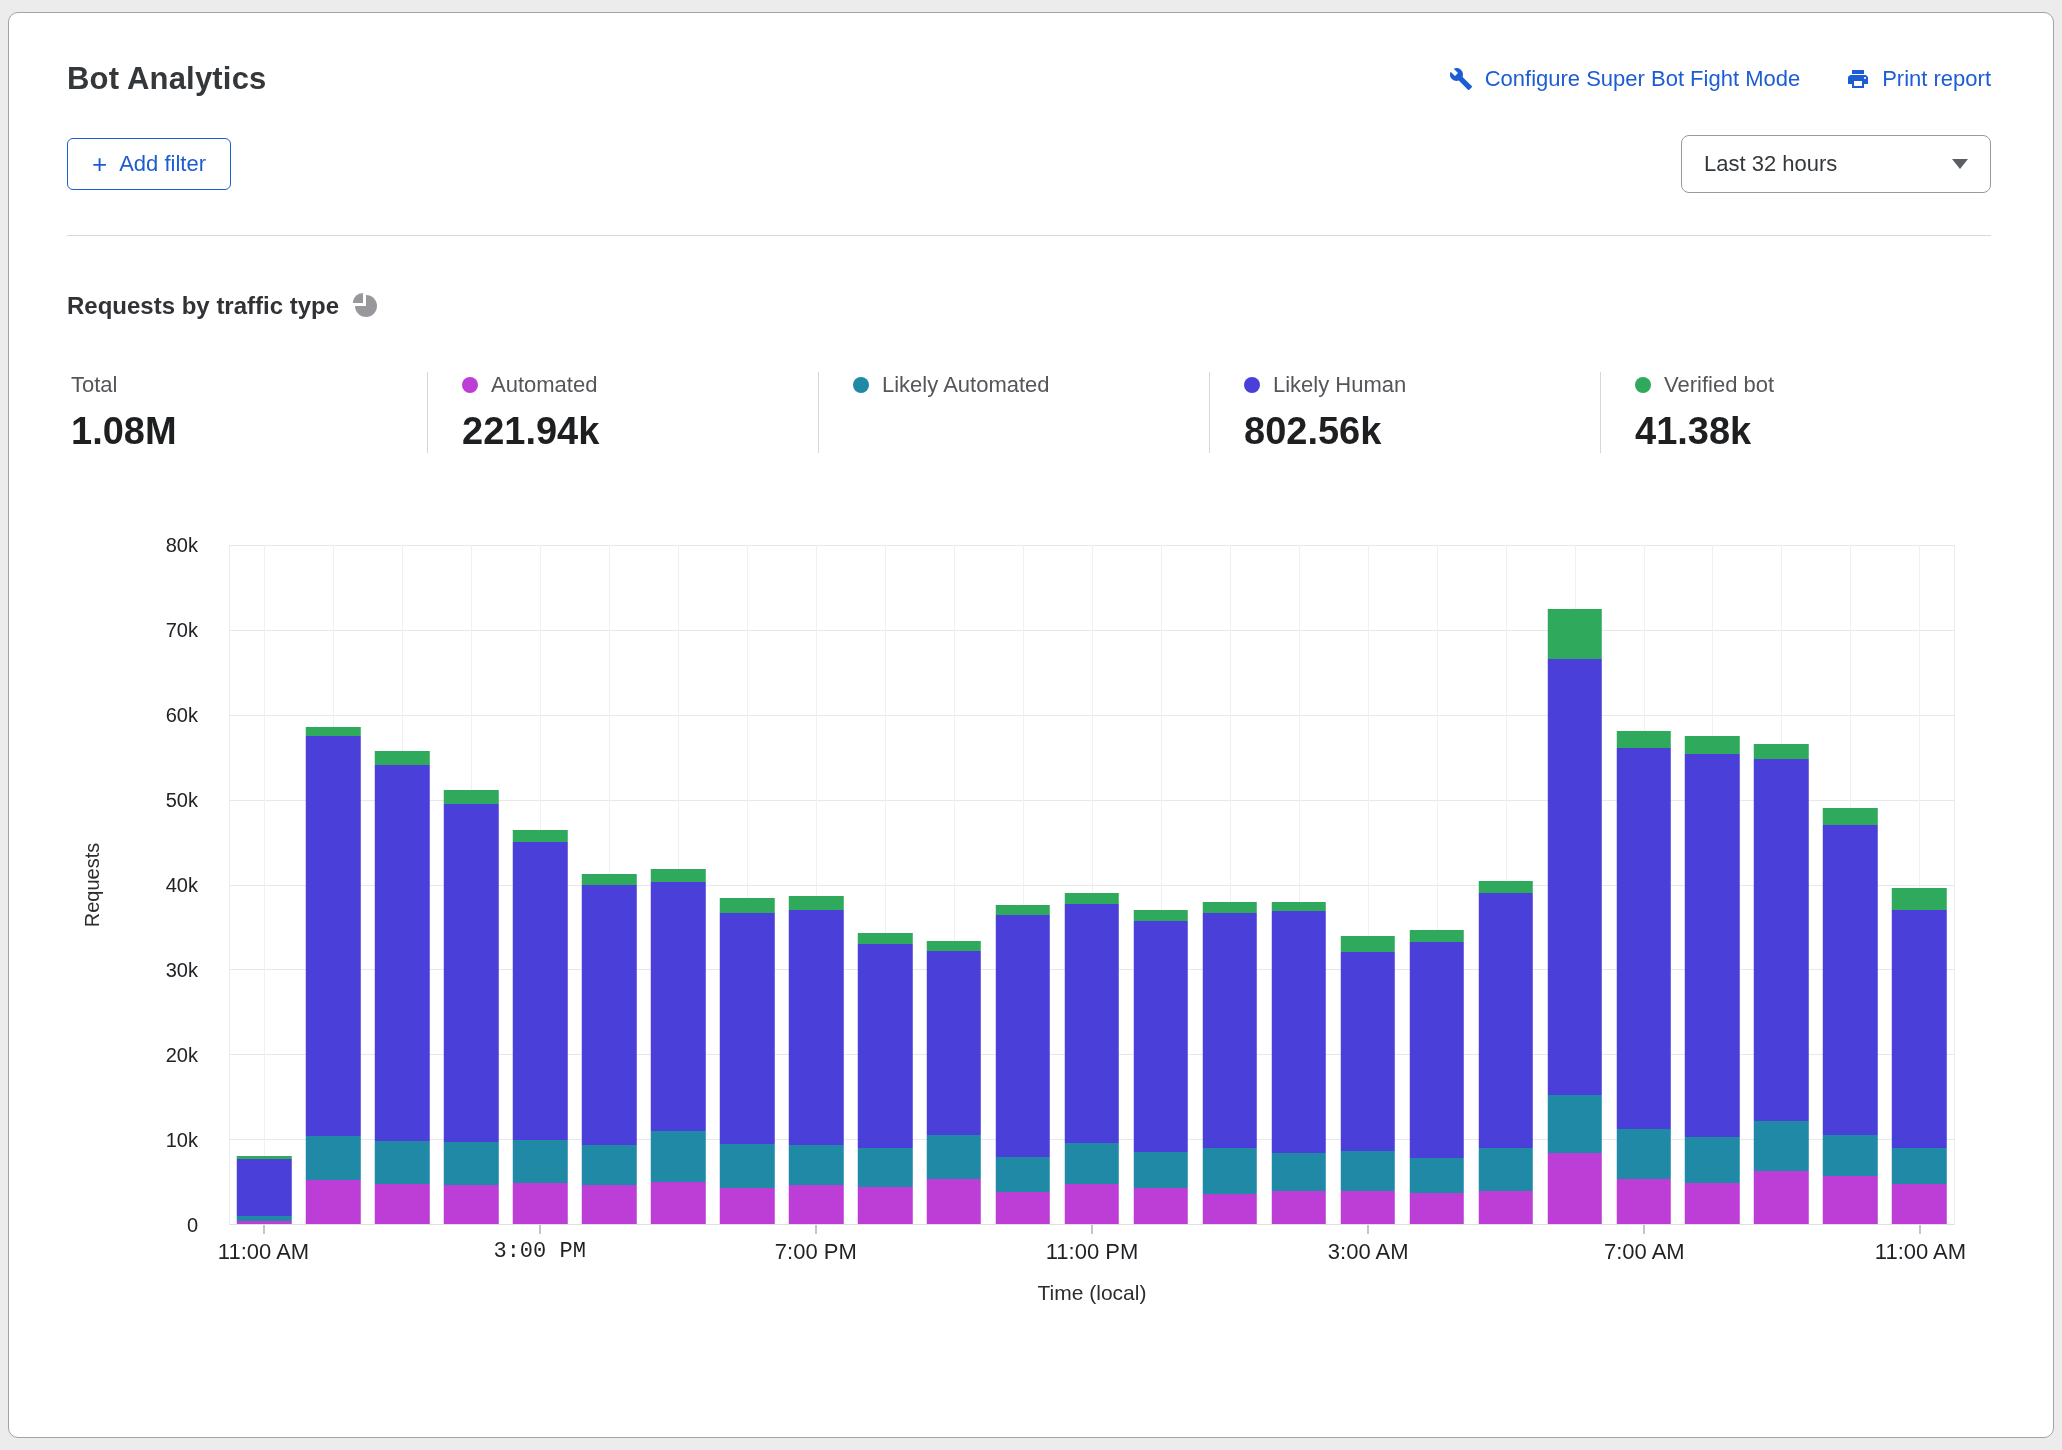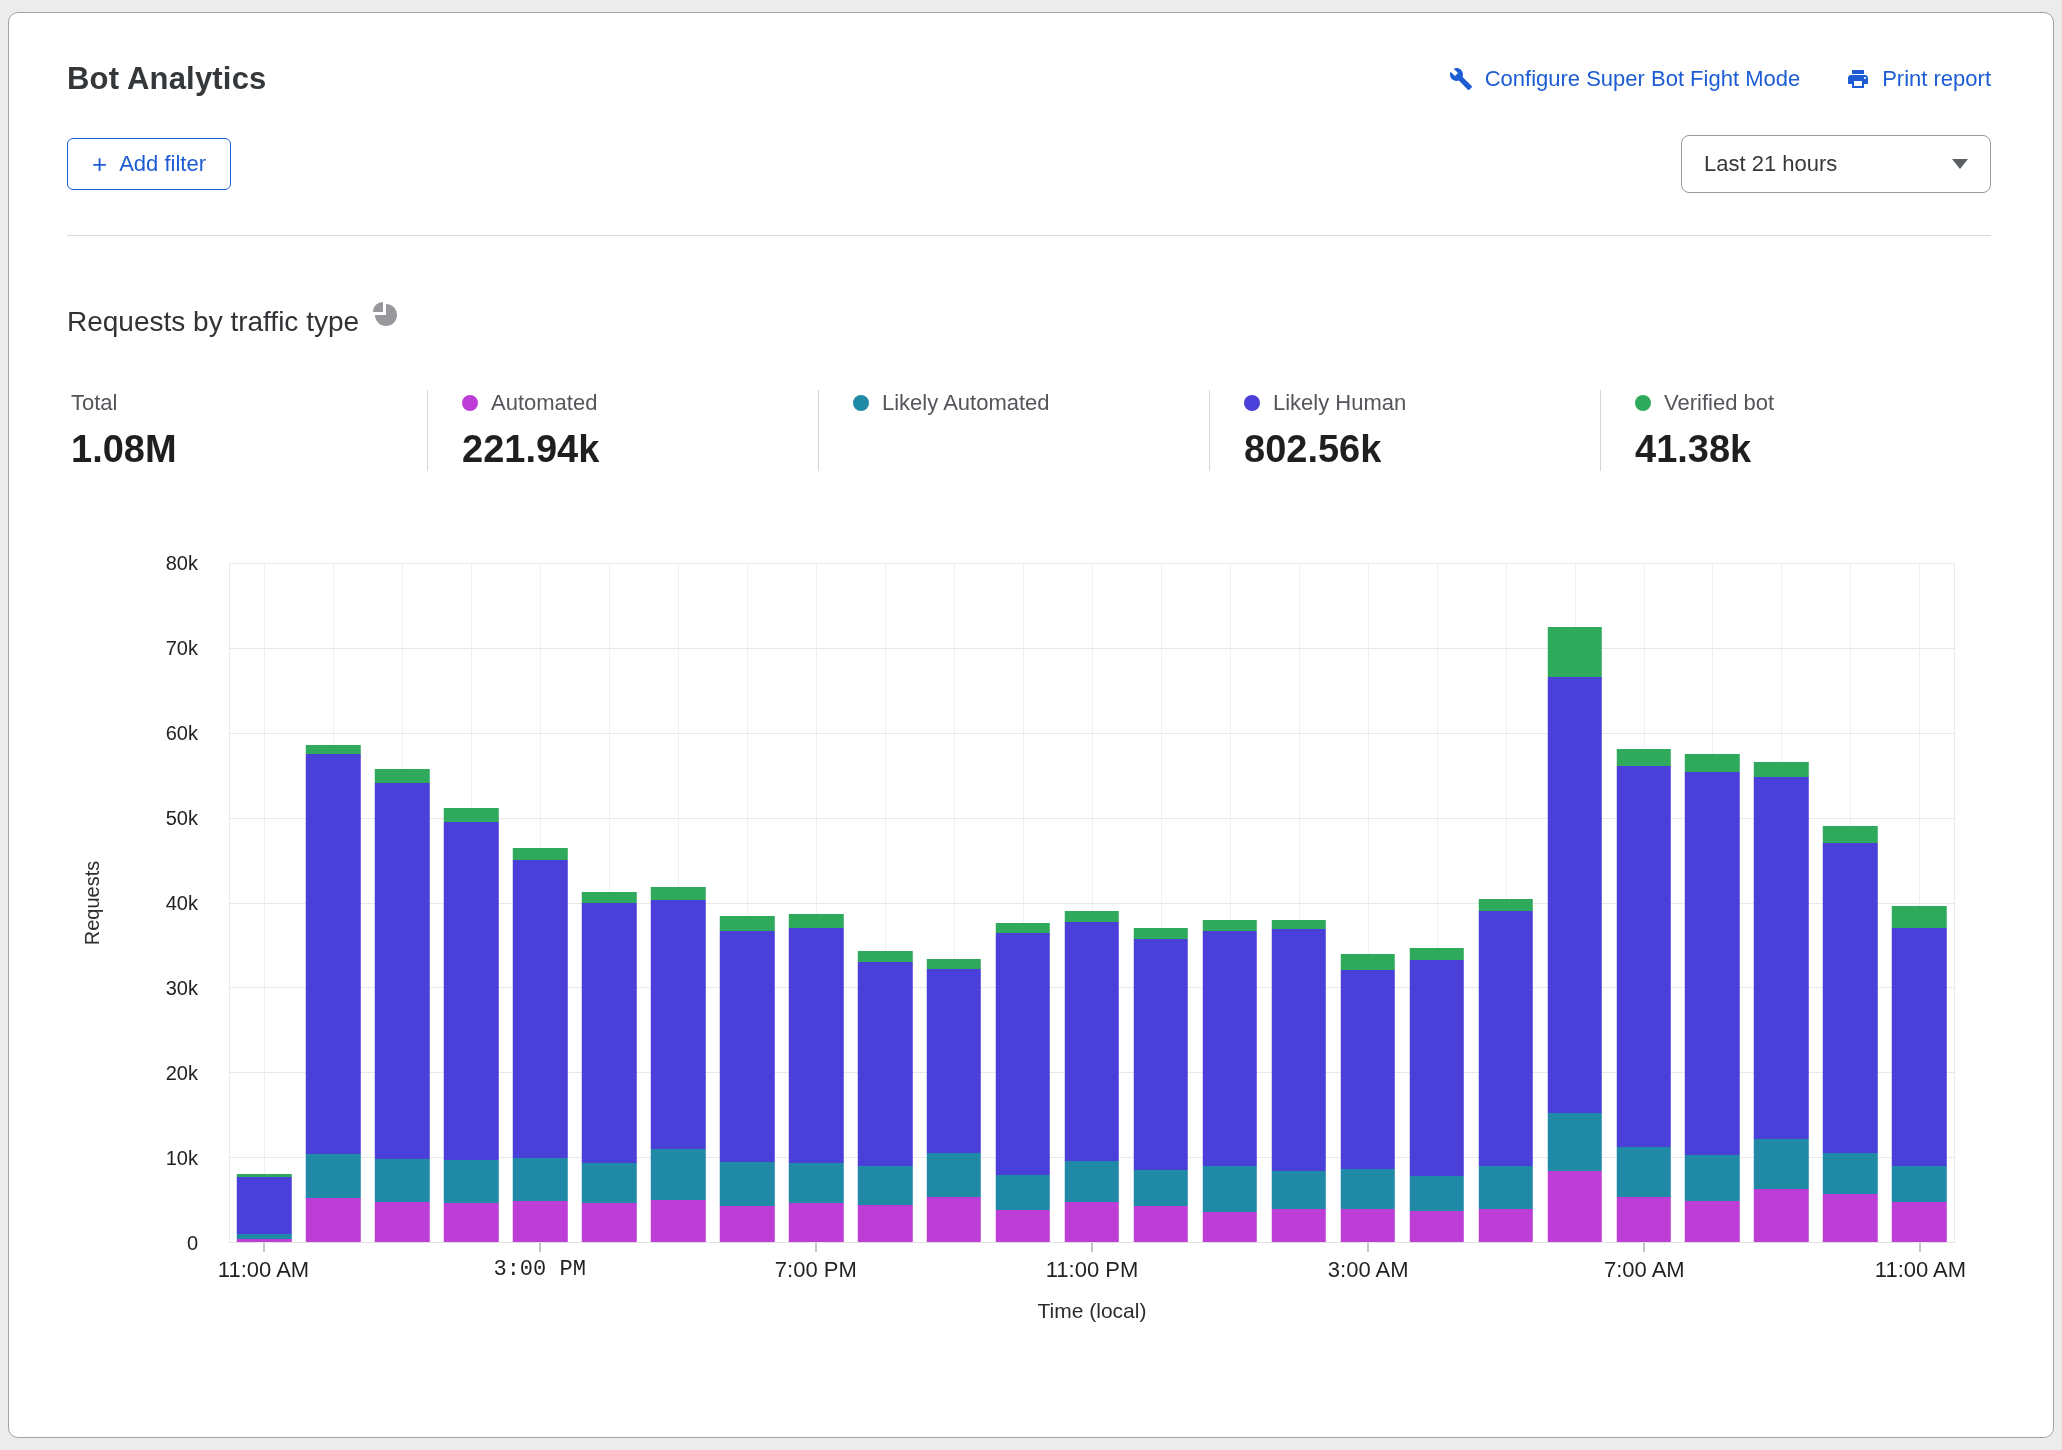--- a/index.html
+++ b/index.html
@@ -24,21 +24,21 @@
   .time-select { width:310px; height:58px; border:1px solid #9a9a9a; border-radius:8px;
     display:flex; align-items:center; justify-content:space-between;
     padding:0 22px; font-size:22px; color:#35383b; cursor:pointer; background:#fff; }
   .caret-down { width:0; height:0; border-left:8px solid transparent;
     border-right:8px solid transparent; border-top:10px solid #5b5e63; }
   .header-divider { margin-top:42px; border-bottom:1px solid #d8d8d8; }
 
   
   .section { padding:56px 62px 0 58px; }
   .sec-title-row { display:flex; align-items:center; gap:16px; }
-  .section-title { font-size:28px; font-weight:400; color:#303236;margin-top:14px; }
+  .section-title { font-size:24px; font-weight:700; color:#303236; }
   .pie-icon { position:relative; width:22px; height:22px; }
   .pie-icon .pmain { position:absolute; inset:0; border-radius:50%;
     background:conic-gradient(from 0deg, #97989b 0 270deg, transparent 270deg 360deg); }
   .pie-icon .pslice { position:absolute; inset:0; border-radius:50%;
     background:conic-gradient(from 270deg, #97989b 0 90deg, transparent 90deg 360deg);
     transform:translate(-3px,-3px) scale(.92); }
 
   
   .stats-row { margin-top:52px; display:flex; }
   .stat-cell { flex:1 1 0; border-left:1px solid #d6d6d6; padding-left:34px; }
@@ -101,21 +101,21 @@
           <span>Print report</span>
         </a>
       </div>
     </div>
     <div class="hrow2">
       <button class="add-filter-btn">
         <span class="plus-glyph">+</span>
         <span>Add filter</span>
       </button>
       <div class="time-select">
-        <span>Last 21 hours</span>
+        <span>Last 32 hours</span>
         <span class="caret-down"></span>
       </div>
     </div>
     <div class="header-divider"></div>
   </div>
 
   <div class="section">
     <div class="sec-title-row">
       <div class="section-title">Requests by traffic type</div>
       <div class="pie-icon">

